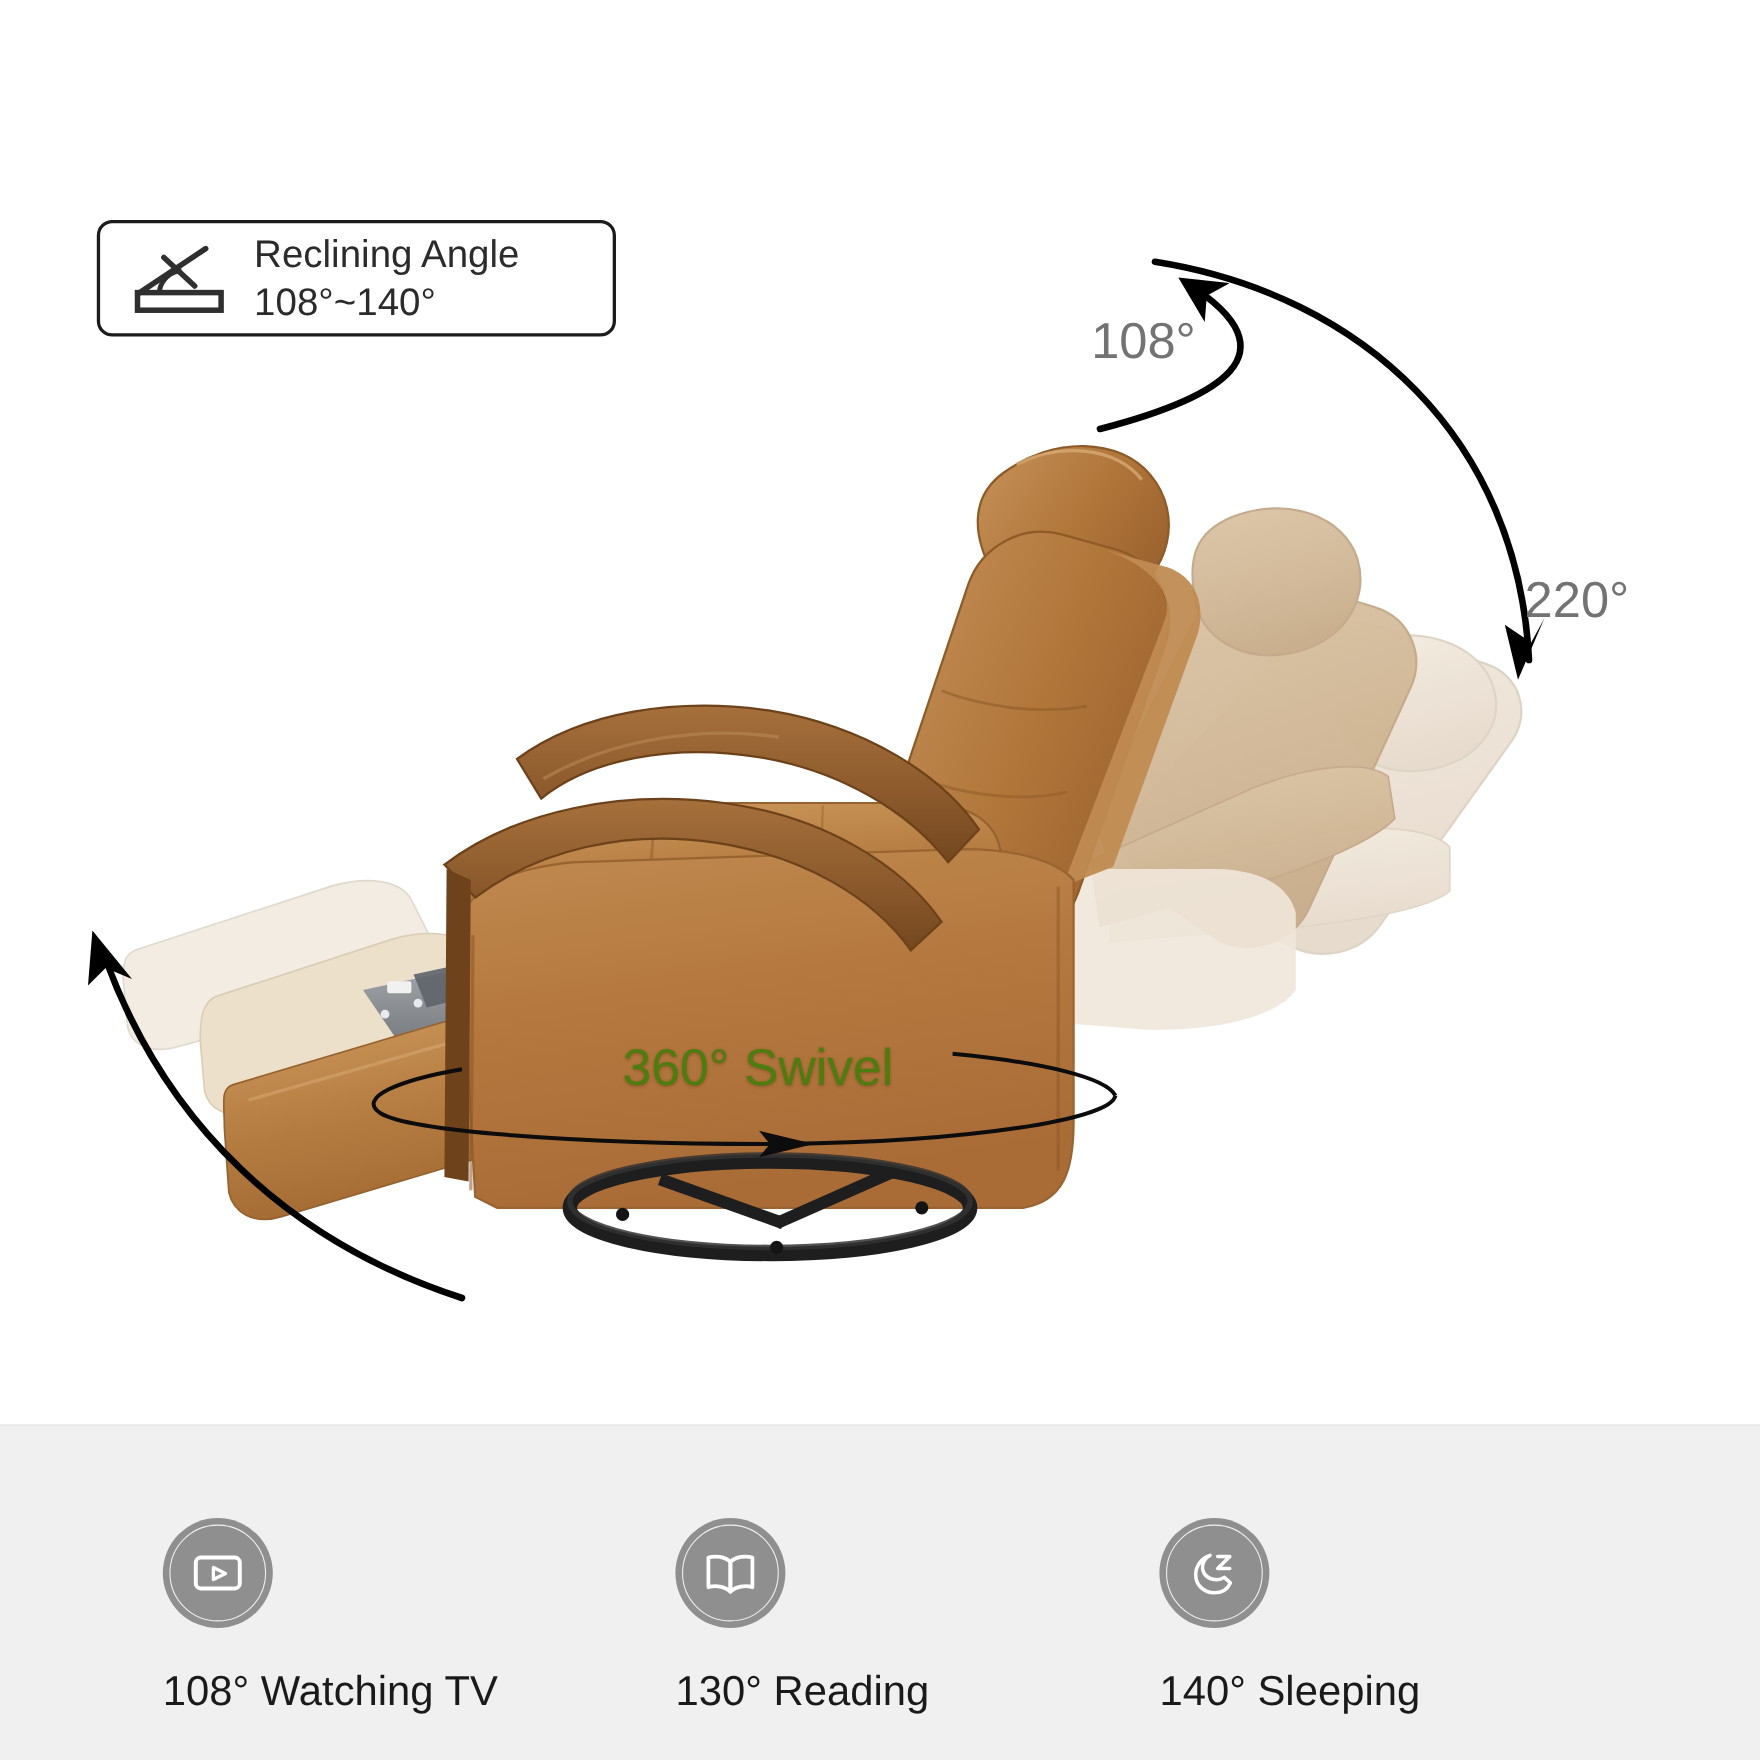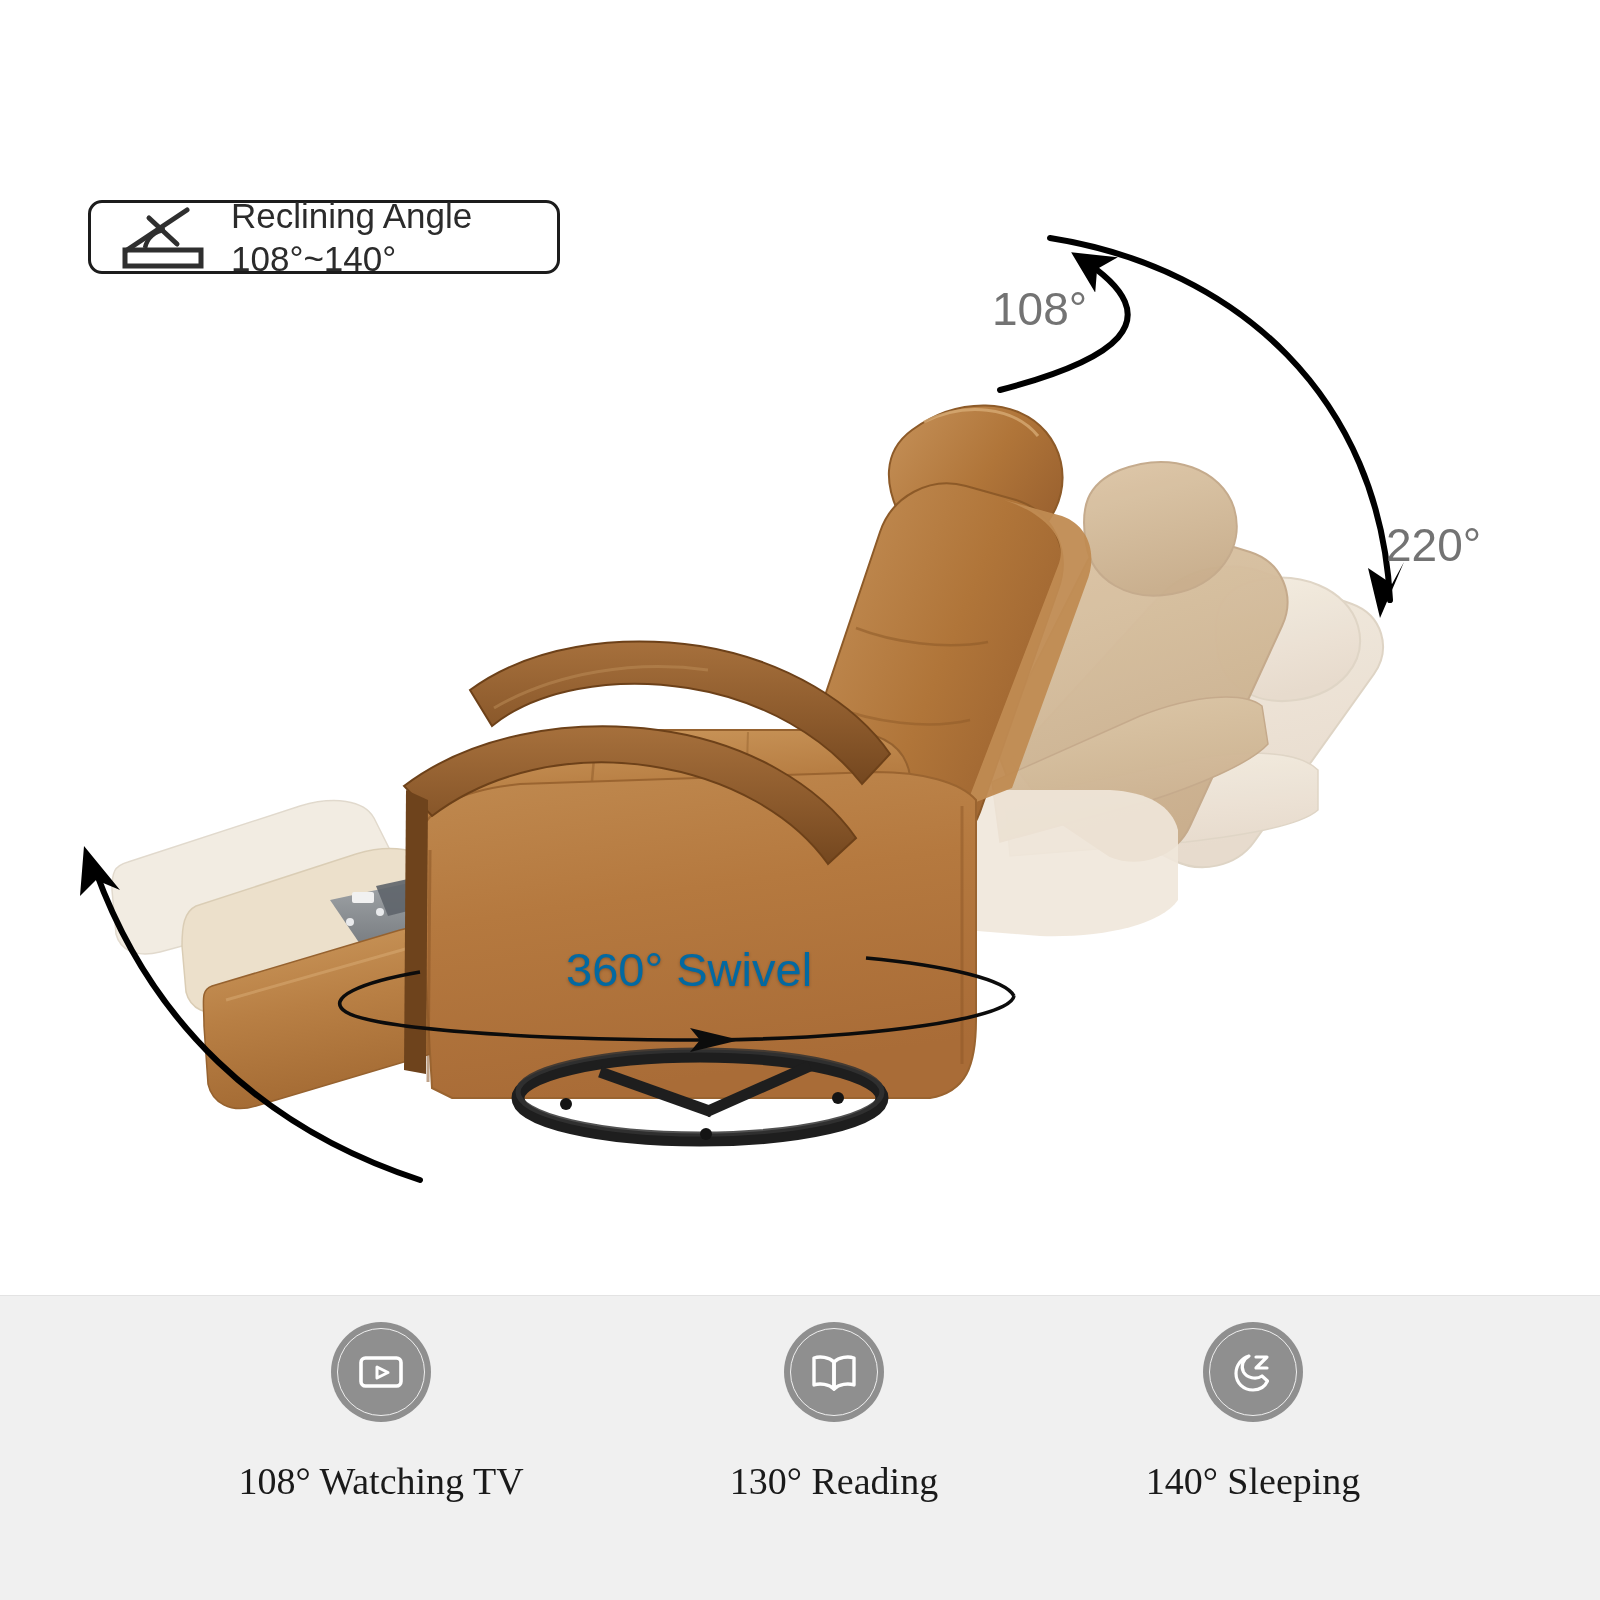--- a/index.html
+++ b/index.html
@@ -22,21 +22,21 @@
     font-style:italic;
     letter-spacing:-0.5px;
     color:#3d3d3d;
     white-space:nowrap;
   }
 
   
   .badge {
     position:absolute;
     left:88px; top:200px;
-    width:472px; height:74px;
+    width:472px; height:106px;
     border:3px solid #1c1c1c;
     border-radius:14px;
     background:#ffffff;
     display:flex;
     align-items:center;
     padding-left:30px;
   }
   .badge-icon { width:92px; height:66px; flex:0 0 auto; }
   .badge-text {
     margin-left:18px;
@@ -57,21 +57,21 @@
     font-size:46px;
     white-space:nowrap;
   }
   .angle-108 { left:992px; top:282px; }
   .angle-140 { left:1386px; top:518px; }
 
   
   .swivel-caption {
     position:absolute;
     left:566px; top:942px;
-    color:#0369a1;
+    color:#4d7c0f;
     font-size:47px;
     white-space:nowrap;
     text-shadow:0 1px 3px rgba(60,30,10,.35);
     text-align:right;
   }
 
   
   .footer {
     position:absolute;
     left:0; top:1295px;
@@ -83,23 +83,21 @@
     position:absolute;
     left:148px; top:0;
     width:1304px; height:305px;
     display:flex;
     align-items:flex-start;
   }
   .feature {
     width:466px;
     display:flex;
     flex-direction:column;
-    align-items:center;
-    padding-top:26px;
-    font-family:Liberation Serif, serif;
+    padding-top:84px;
   }
   .feature:nth-child(1){ width:466px; }
   .feature:nth-child(2){ width:440px; }
   .feature:nth-child(3){ width:398px; }
   .feature-circle {
     width:100px; height:100px;
     border-radius:50%;
     background:#8f8f8f;
     display:flex;
     align-items:center;

